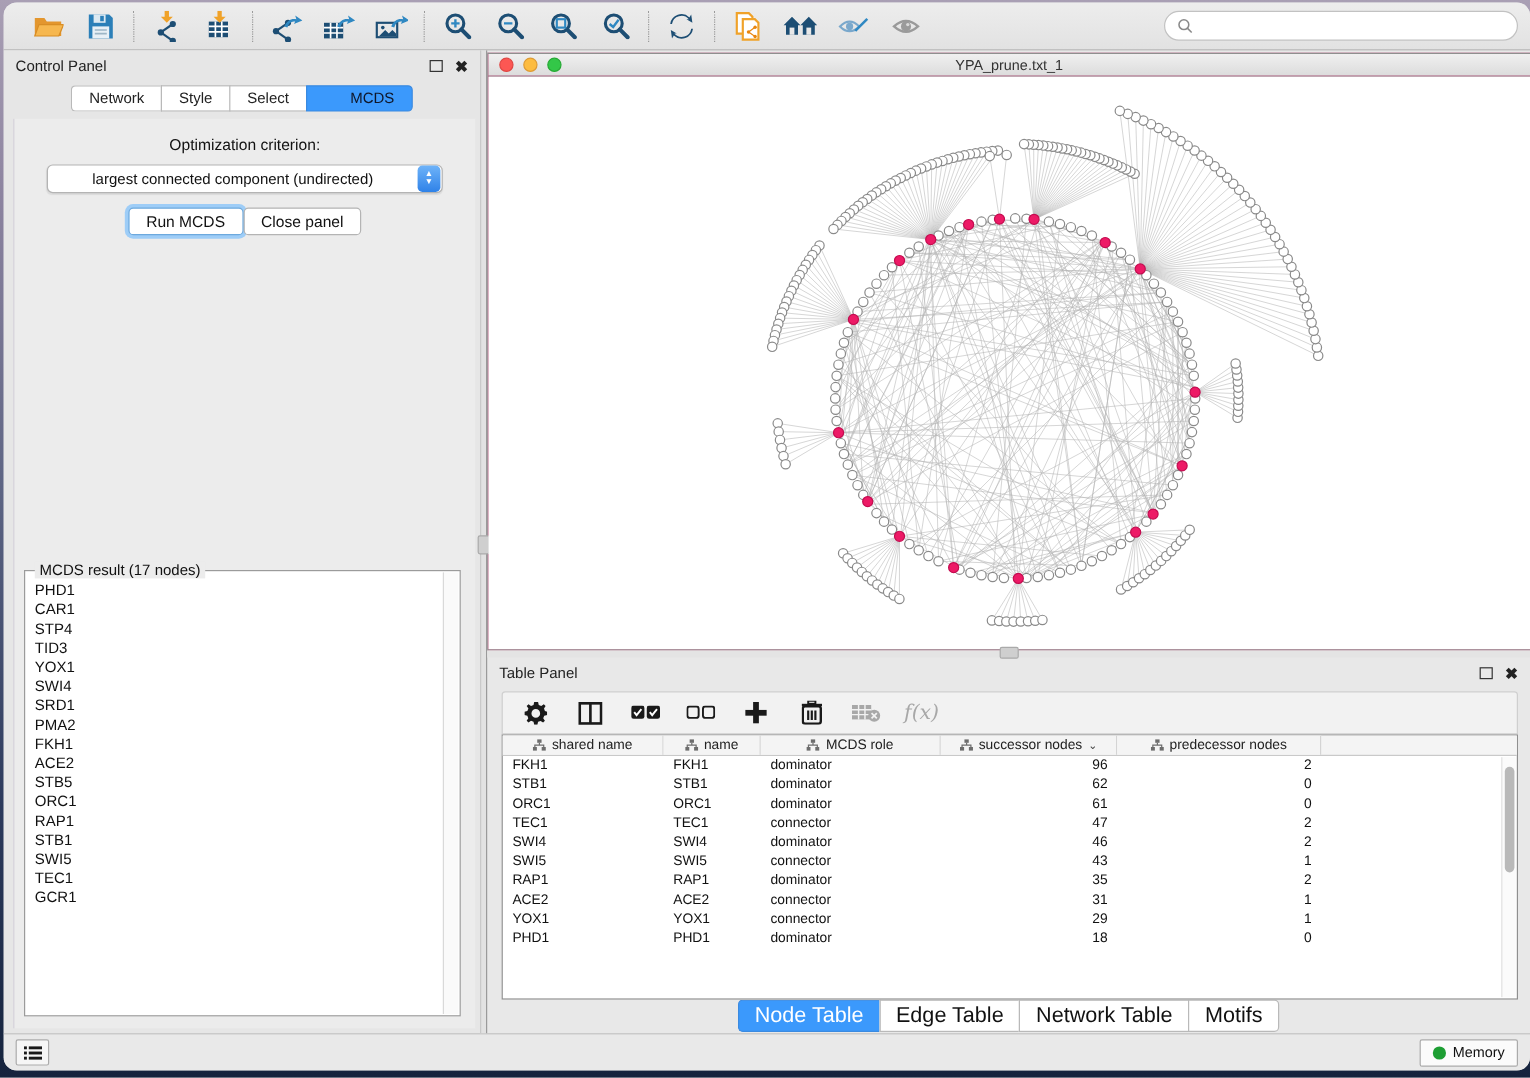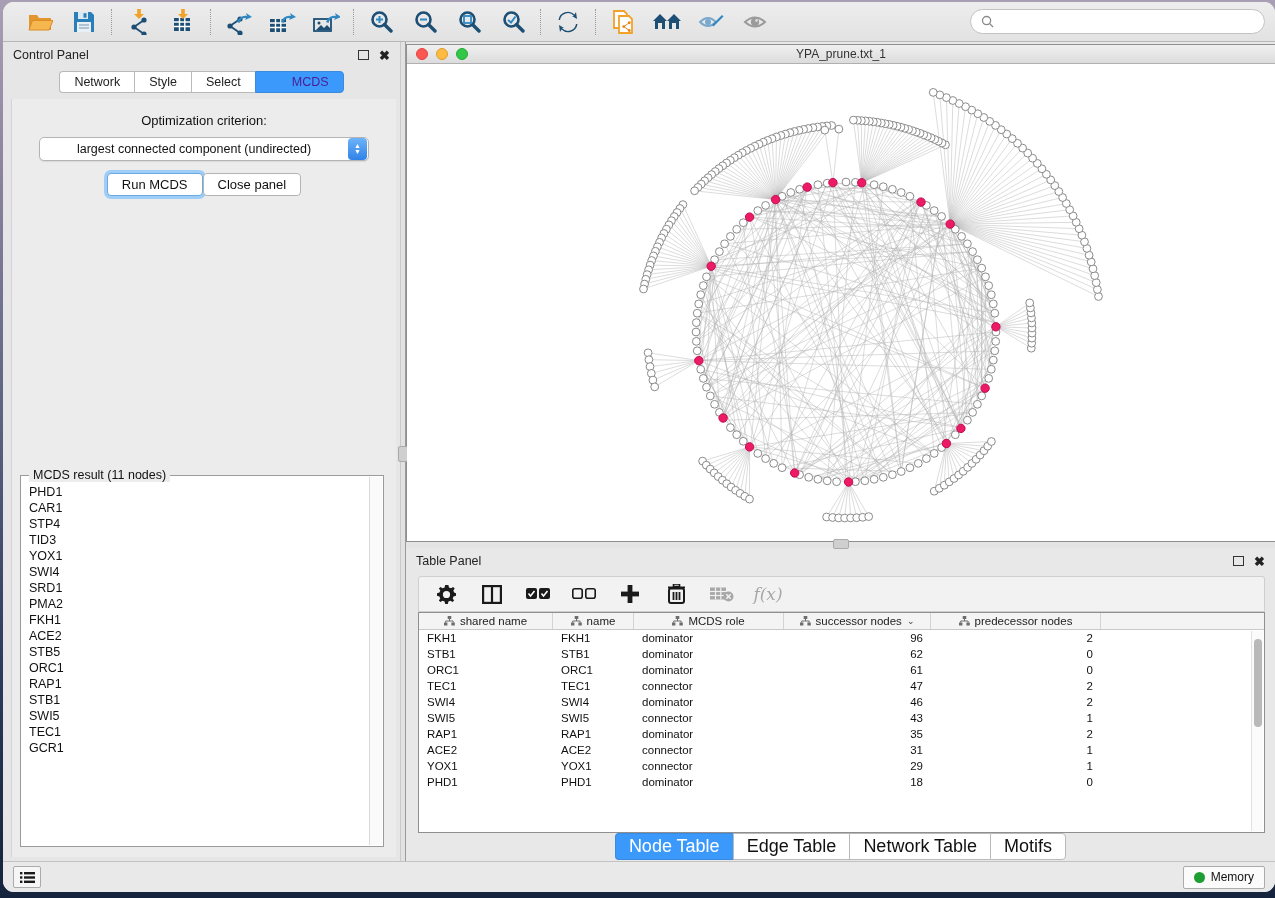--- a/index.html
+++ b/index.html
@@ -36,21 +36,21 @@
   .panel-head .ph-btns { margin-left:auto; display:flex; gap:10px; align-items:center; }
   .ph-float { width:11px; height:10px; border:1.5px solid #333; background:transparent; cursor:pointer; }
   .ph-close { font-size:13px; font-weight:bold; color:#222; cursor:pointer; line-height:1; }
   .cp-tabs { display:flex; justify-content:center; padding:3px 0 6px; }
   .cp-tab {
     font-size:12.5px; padding:3px 14px; background:#fff; border:1px solid #b9b9b9;
     border-right:none; color:#222; cursor:pointer;
   }
   .cp-tab:first-child { border-radius:4px 0 0 4px; }
   .cp-tab:last-child { border-right:1px solid #b9b9b9; border-radius:0 4px 4px 0; }
-  .cp-tab.active { background:#3b99fc; border-color:#3b8ae0; color:#4c1d95;padding-left:36px; }
+  .cp-tab.active { background:#3b99fc; border-color:#3b8ae0; color:#0f172a;padding-left:36px; }
   .cp-content { flex:1; margin:0 4px 4px 8px; background:#ececec; border-left:1px solid #d5d2da; padding:14px 6px 10px; display:flex; flex-direction:column; min-height:0; }
   .opt-label { text-align:center; font-size:13px; color:#111; margin-bottom:9px; }
   .select-wrap { margin:0 auto; width:330px; height:24px; background:#fff; border:1px solid #b4b4b4; border-radius:5px; display:flex; align-items:center; cursor:pointer; box-shadow:0 1px 1px rgba(0,0,0,.08); }
   .select-wrap .sel-text { flex:1; font-size:12.5px; color:#111; text-align:center; padding:0 4px; white-space:nowrap; overflow:hidden; }
   .sel-stepper { width:19px; height:22px; margin-right:1px; background:linear-gradient(#6eb3f9,#2f82e8); border-radius:4px; display:flex; flex-direction:column; align-items:center; justify-content:center; color:#fff; }
   .sel-stepper span { font-size:7px; line-height:6px; }
   .cp-buttons { display:flex; justify-content:center; margin-top:12px;align-items:center; }
   .btn { font-size:13px; padding:3px 14px; background:#fff; border:1px solid #b4b4b4; border-radius:4px; color:#111; cursor:pointer; }
   .btn.focus { box-shadow:0 0 0 3px #9ecdf7; border-color:#6da9dd; }
   
@@ -317,21 +317,21 @@
           <span class="sel-stepper">
               <span>▲</span>
               <span>▼</span>
             </span>
         </div>
         <div class="cp-buttons">
           <button class="btn focus">Run MCDS</button>
           <button class="btn">Close panel</button>
         </div>
         <div class="result-box">
-          <span class="result-legend">MCDS result (11 nodes)</span>
+          <span class="result-legend">MCDS result (17 nodes)</span>
           <div class="result-list" id="resultList">
               <div>PHD1</div>
               <div>CAR1</div>
               <div>STP4</div>
               <div>TID3</div>
               <div>YOX1</div>
               <div>SWI4</div>
               <div>SRD1</div>
               <div>PMA2</div>
               <div>FKH1</div>

